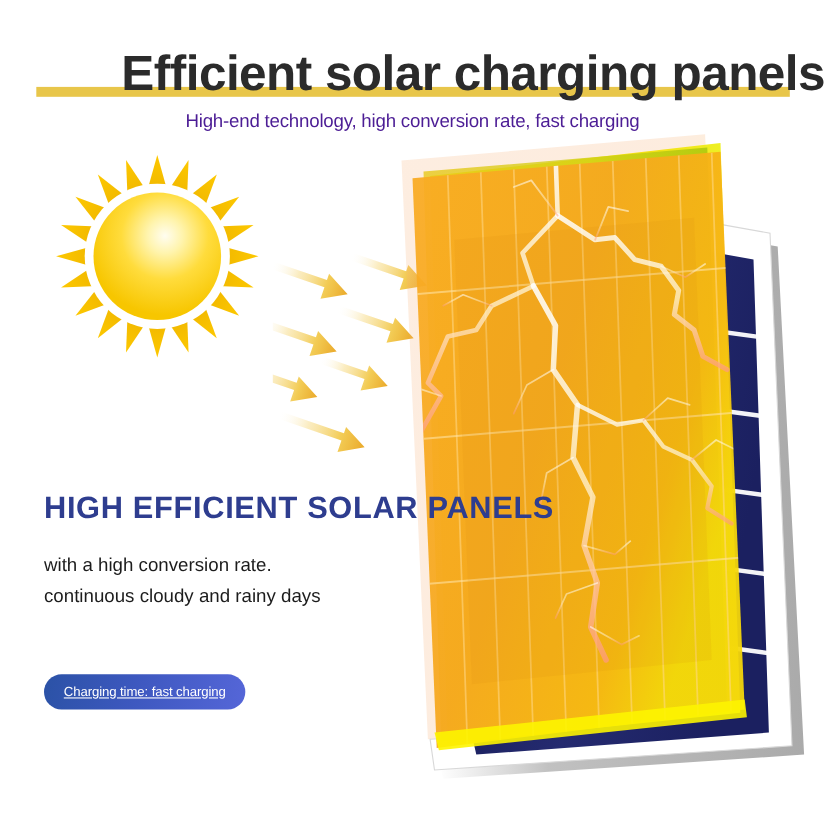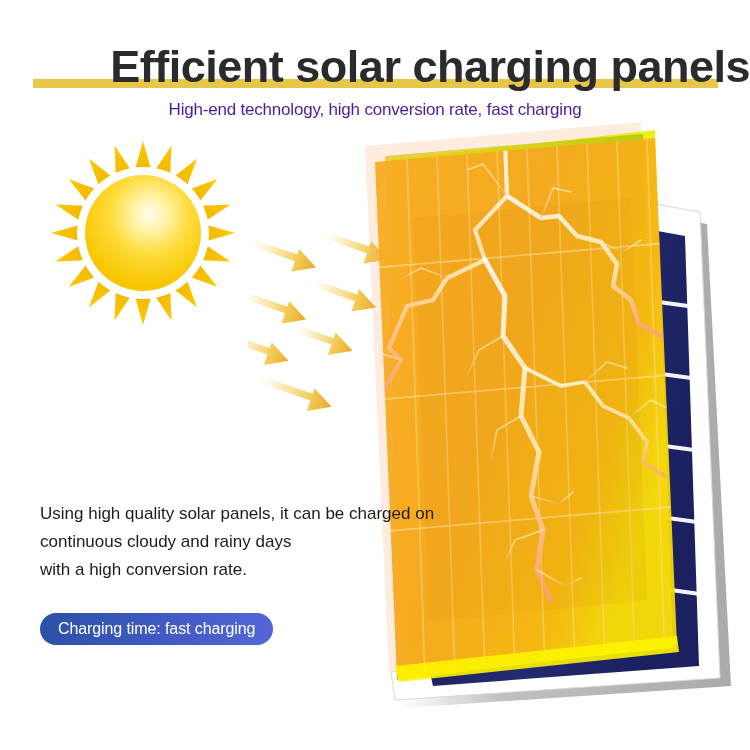--- a/index.html
+++ b/index.html
@@ -54,23 +54,24 @@
     z-index:20;
   }
   .body-copy .ln{display:block;white-space:nowrap;}
 
   .badge{
     position:absolute;left:40px;top:613px;
     height:32px;padding:0 18px;
     display:flex;align-items:center;
     border-radius:16px;
     background:linear-gradient(100deg,#2b52a6 0%,#3d58bf 45%,#5566d8 100%);
-    color:#ffffff;font-size:16px;letter-spacing:-0.1px;
+    color:#ffffff;font-size:12px;letter-spacing:-0.1px;
     white-space:nowrap;
     z-index:20;
+    text-decoration:underline;
   }
 </style>
 </head>
 <body>
 
 <div id="stage">
 
   <div class="title-wrap">
     <div class="title-bar"></div>
     <div class="title-text">Efficient solar charging panels</div>
@@ -314,24 +315,24 @@
               <path d="M176,396 L204,404 L218,392"></path>
             </g>
           </g>
         </g>
       </g>
 
       <polygon points="40,566 322,536 324,552 44,582" fill="#fdf400" opacity="0.9"></polygon>
     </svg>
   </div>
 
+  <div class="headline">HIGH EFFICIENT SOLAR PANELS</div>
 
   <div class="body-copy">
-    <span class="ln">Using high quality solar panels, it can be charged on</span>
+    <span class="ln">with a high conversion rate.</span>
     <span class="ln">continuous cloudy and rainy days</span>
-    <span class="ln">with a high conversion rate.</span>
   </div>
 
   <div class="badge">
     <span>Charging time: fast charging</span>
   </div>
 
 </div>
 
 </body></html>

